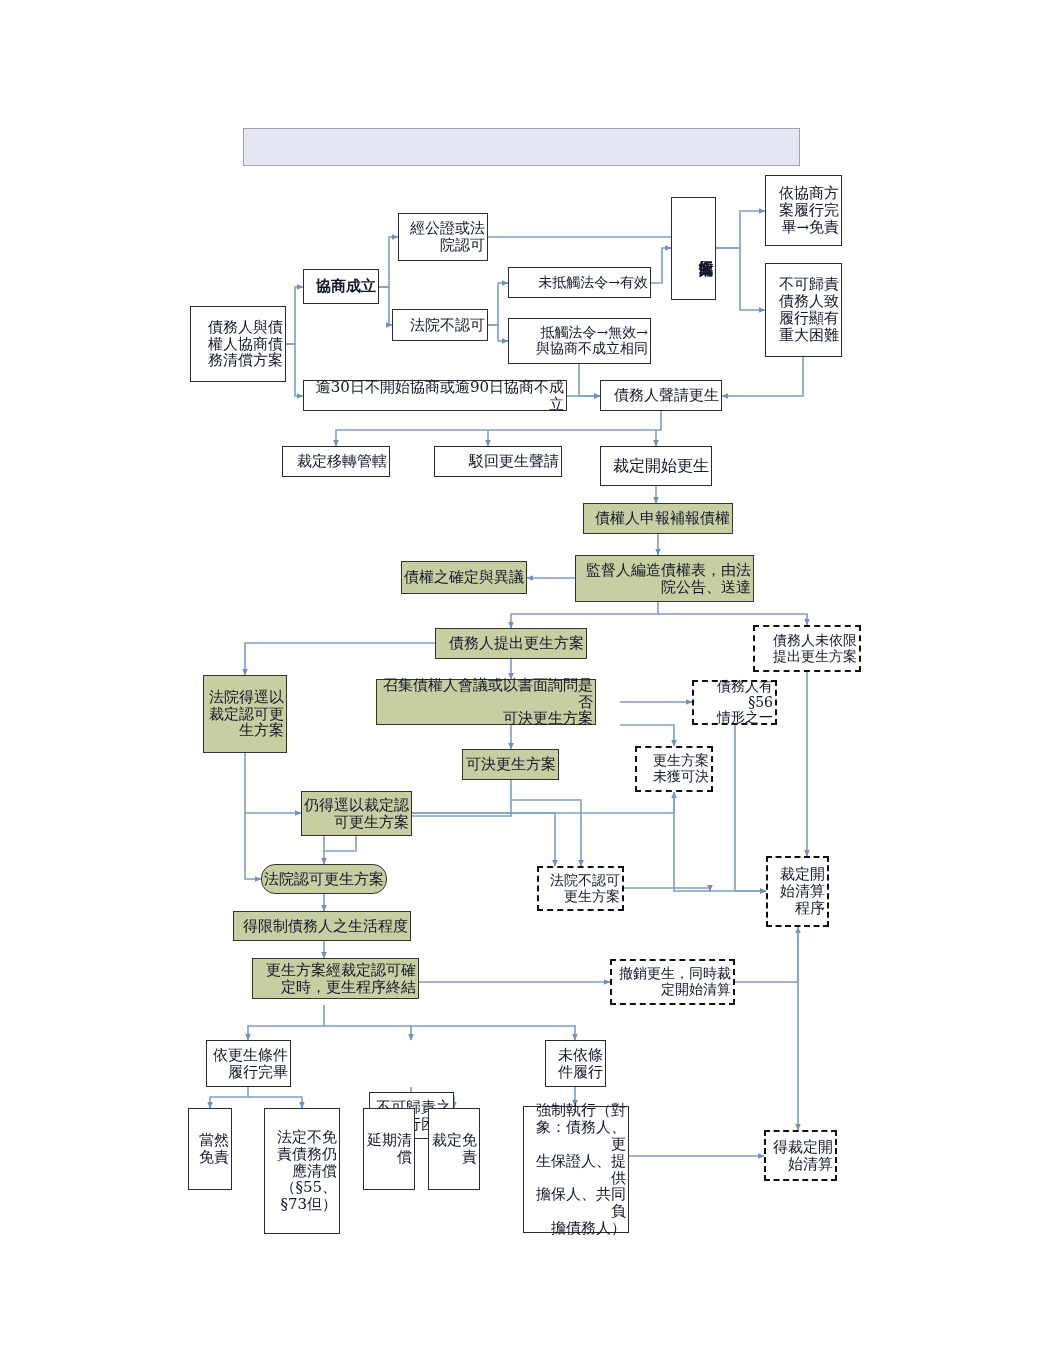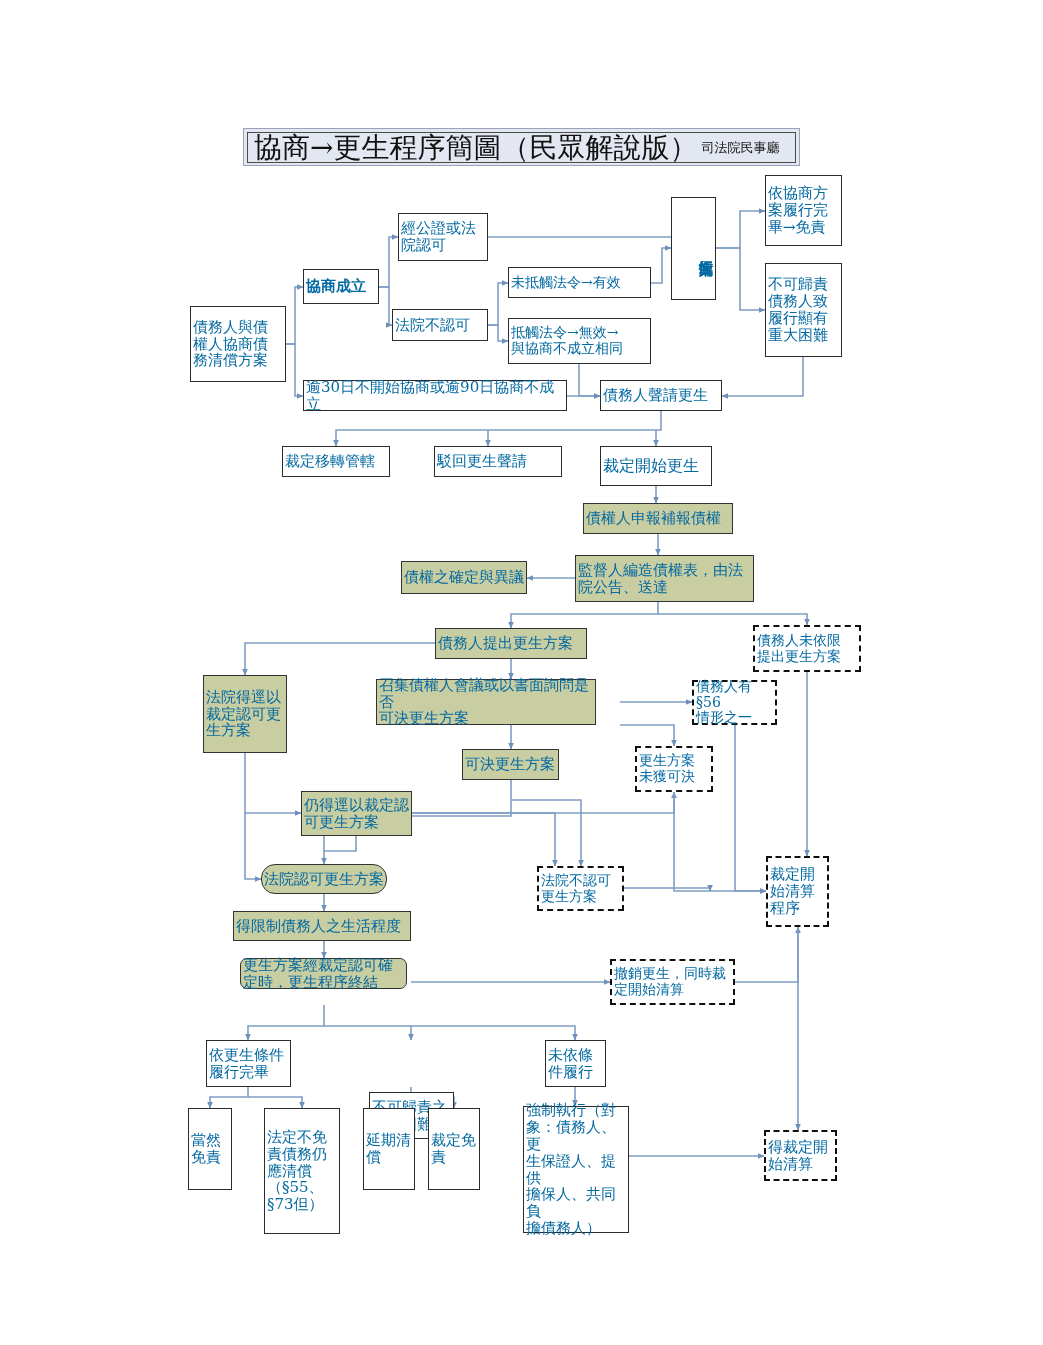--- a/index.html
+++ b/index.html
@@ -1,20 +1,20 @@
 <!DOCTYPE html>
 <html><head>
 <meta charset="utf-8">
 <style>
   html,body{margin:0;padding:0;background:#ffffff;}
   body{width:1043px;height:1345px;font-family:"DejaVu Sans","Liberation Sans",sans-serif;}
   #stage{position:relative;width:1043px;height:1345px;overflow:hidden;background:#fff;}
   #wires{position:absolute;left:0;top:0;width:1043px;height:1345px;}
   .node{position:absolute;box-sizing:border-box;display:flex;align-items:center;justify-content:center;
-        text-align:left;color:#0369a1;background:#ffffff;border:1.2px solid #2b2b2b;
+        text-align:right;color:#0f172a;background:#ffffff;border:1.2px solid #2b2b2b;
         font-family:"DejaVu Serif","Liberation Serif",serif;line-height:1.12;padding:1px 2px;}
   .node.fill{background:#c9cda2;border:1.4px solid #333;}
   .node.dashed{border:2px dashed #101010;background:#ffffff;}
   .node .txt{display:block;width:100%;white-space:pre-line;}
   .vert .txt{writing-mode:vertical-rl;text-orientation:upright;white-space:pre-line;line-height:1.05;}
   #titlebar{position:absolute;left:243px;top:128px;width:557px;height:38px;
             background:#e3e7f1;border:1px solid #9aa3b8;box-sizing:border-box;}
   #titlebox{position:absolute;left:247px;top:132px;width:549px;height:31px;
             border:1px solid #4a4a4a;box-sizing:border-box;background:transparent;
             display:flex;align-items:center;}
@@ -22,24 +22,20 @@
              letter-spacing:0px;padding-left:6px;white-space:nowrap;}
   #titleorg{font-family:"DejaVu Serif","Liberation Serif",serif;font-size:13px;color:#111;
             margin-left:4px;white-space:nowrap;}
 </style>
 </head>
 <body>
 
 <div id="stage">
 
   <div id="titlebar"></div>
-  <div id="titlebox">
-    <span id="titletext">協商→更生程序簡圖（民眾解說版）</span>
-    <span id="titleorg">司法院民事廳</span>
-  </div>
 
   <svg id="wires" viewBox="0 0 1043 1345" xmlns="http://www.w3.org/2000/svg">
     <defs>
       <marker id="ah" markerWidth="7" markerHeight="7" refX="6" refY="3.2" orient="auto" markerUnits="userSpaceOnUse">
         <path d="M0,0.4 L6.4,3.2 L0,6 z" fill="#6f90bb"></path>
       </marker>
     </defs>
     <g id="edge-group" fill="none" stroke="#7f9ec4" stroke-width="1.6">
         <polyline points="286,344 295,344 295,287 303,287" marker-end="url(#ah)"></polyline>
         <polyline points="286,344 295,344 295,396 303,396" marker-end="url(#ah)"></polyline>
@@ -196,21 +192,21 @@
 更生方案</span>
       </div>
       <div class="node dashed" style="left: 766px; top: 856px; width: 63px; height: 71px; font-size: 15px;">
         <span class="txt">裁定開
 始清算
 程序</span>
       </div>
       <div class="node fill" style="left: 233px; top: 911px; width: 178px; height: 30px; font-size: 15px;">
         <span class="txt">得限制債務人之生活程度</span>
       </div>
-      <div class="node fill" style="left: 240px; top: 958px; width: 167px; height: 31px; font-size: 15px; border-radius: 7px;">
+      <div class="node fill" style="left: 252px; top: 958px; width: 167px; height: 41px; font-size: 15px;">
         <span class="txt">更生方案經裁定認可確
 定時，更生程序終結</span>
       </div>
       <div class="node dashed" style="left: 610px; top: 959px; width: 125px; height: 46px; font-size: 14px;">
         <span class="txt">撤銷更生，同時裁
 定開始清算</span>
       </div>
       <div class="node" style="left: 206px; top: 1040px; width: 85px; height: 47px; font-size: 15px;">
         <span class="txt">依更生條件
 履行完畢</span>

